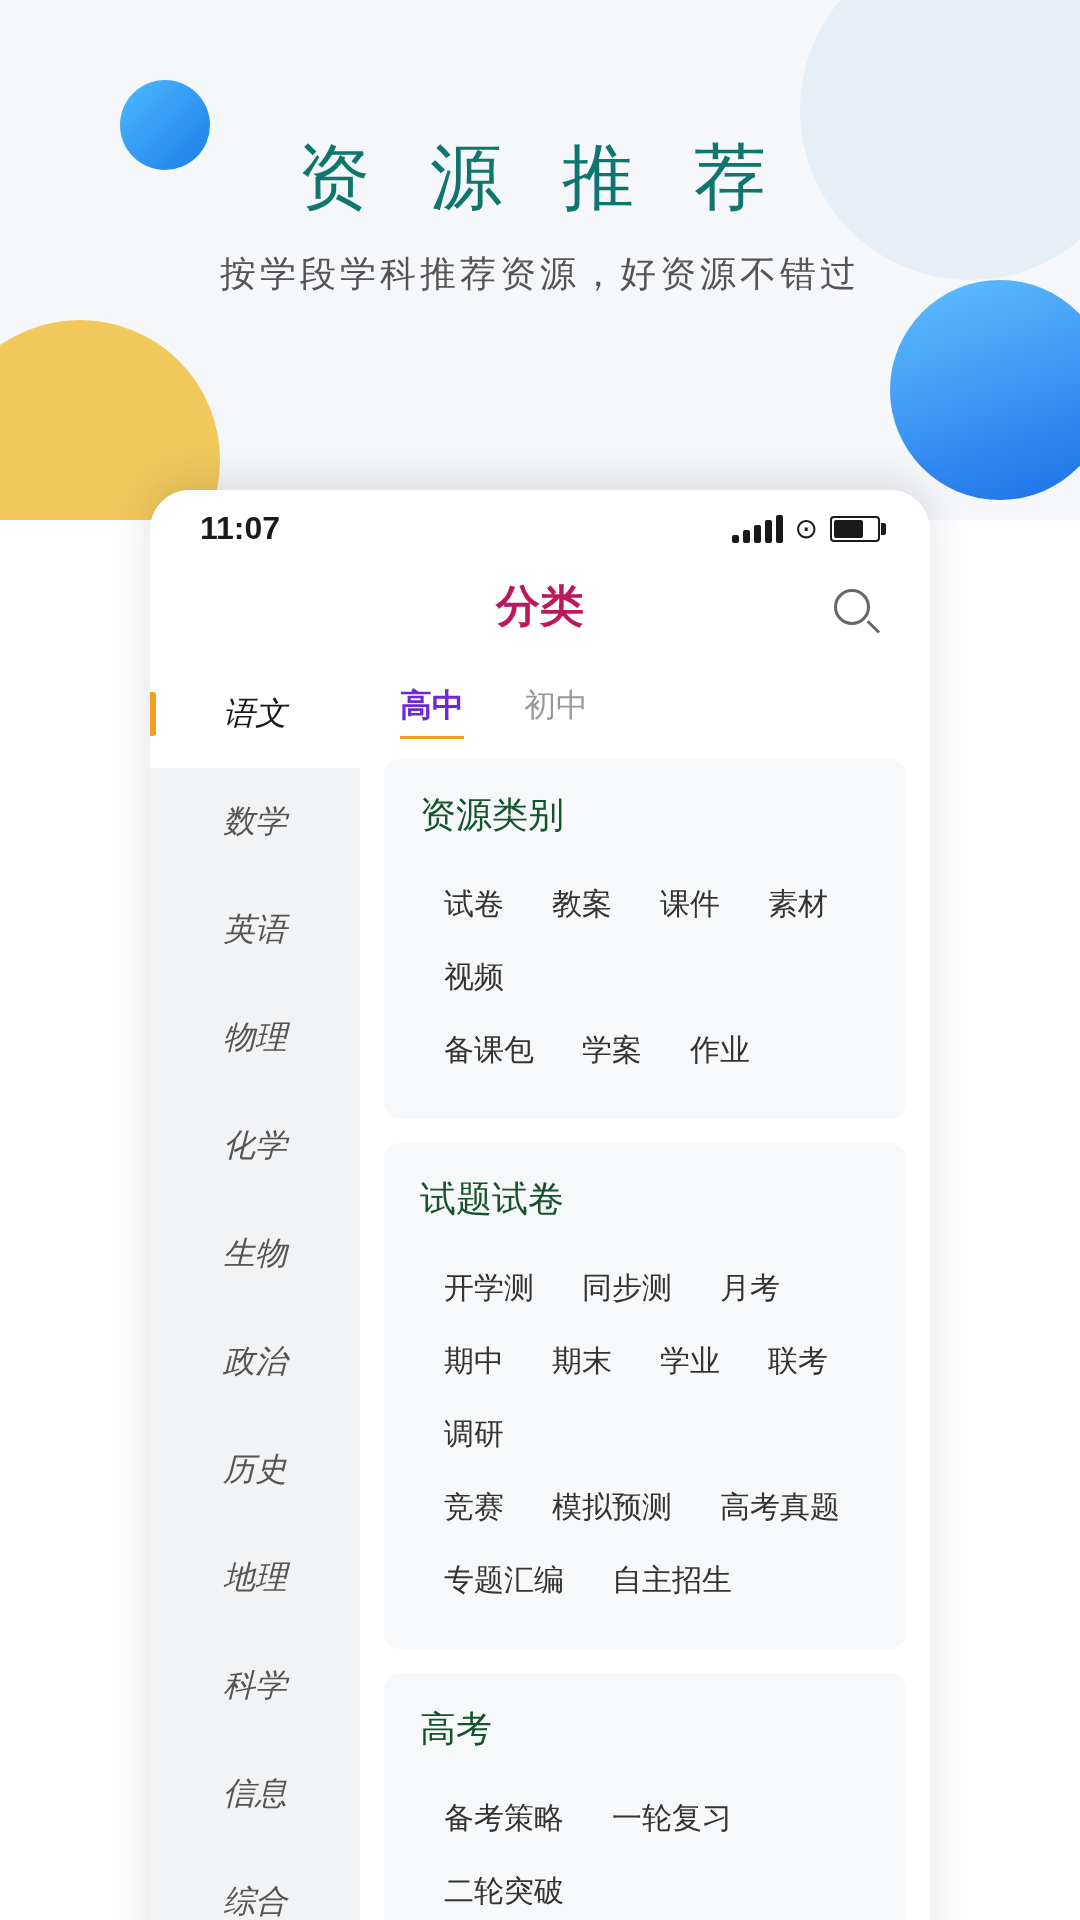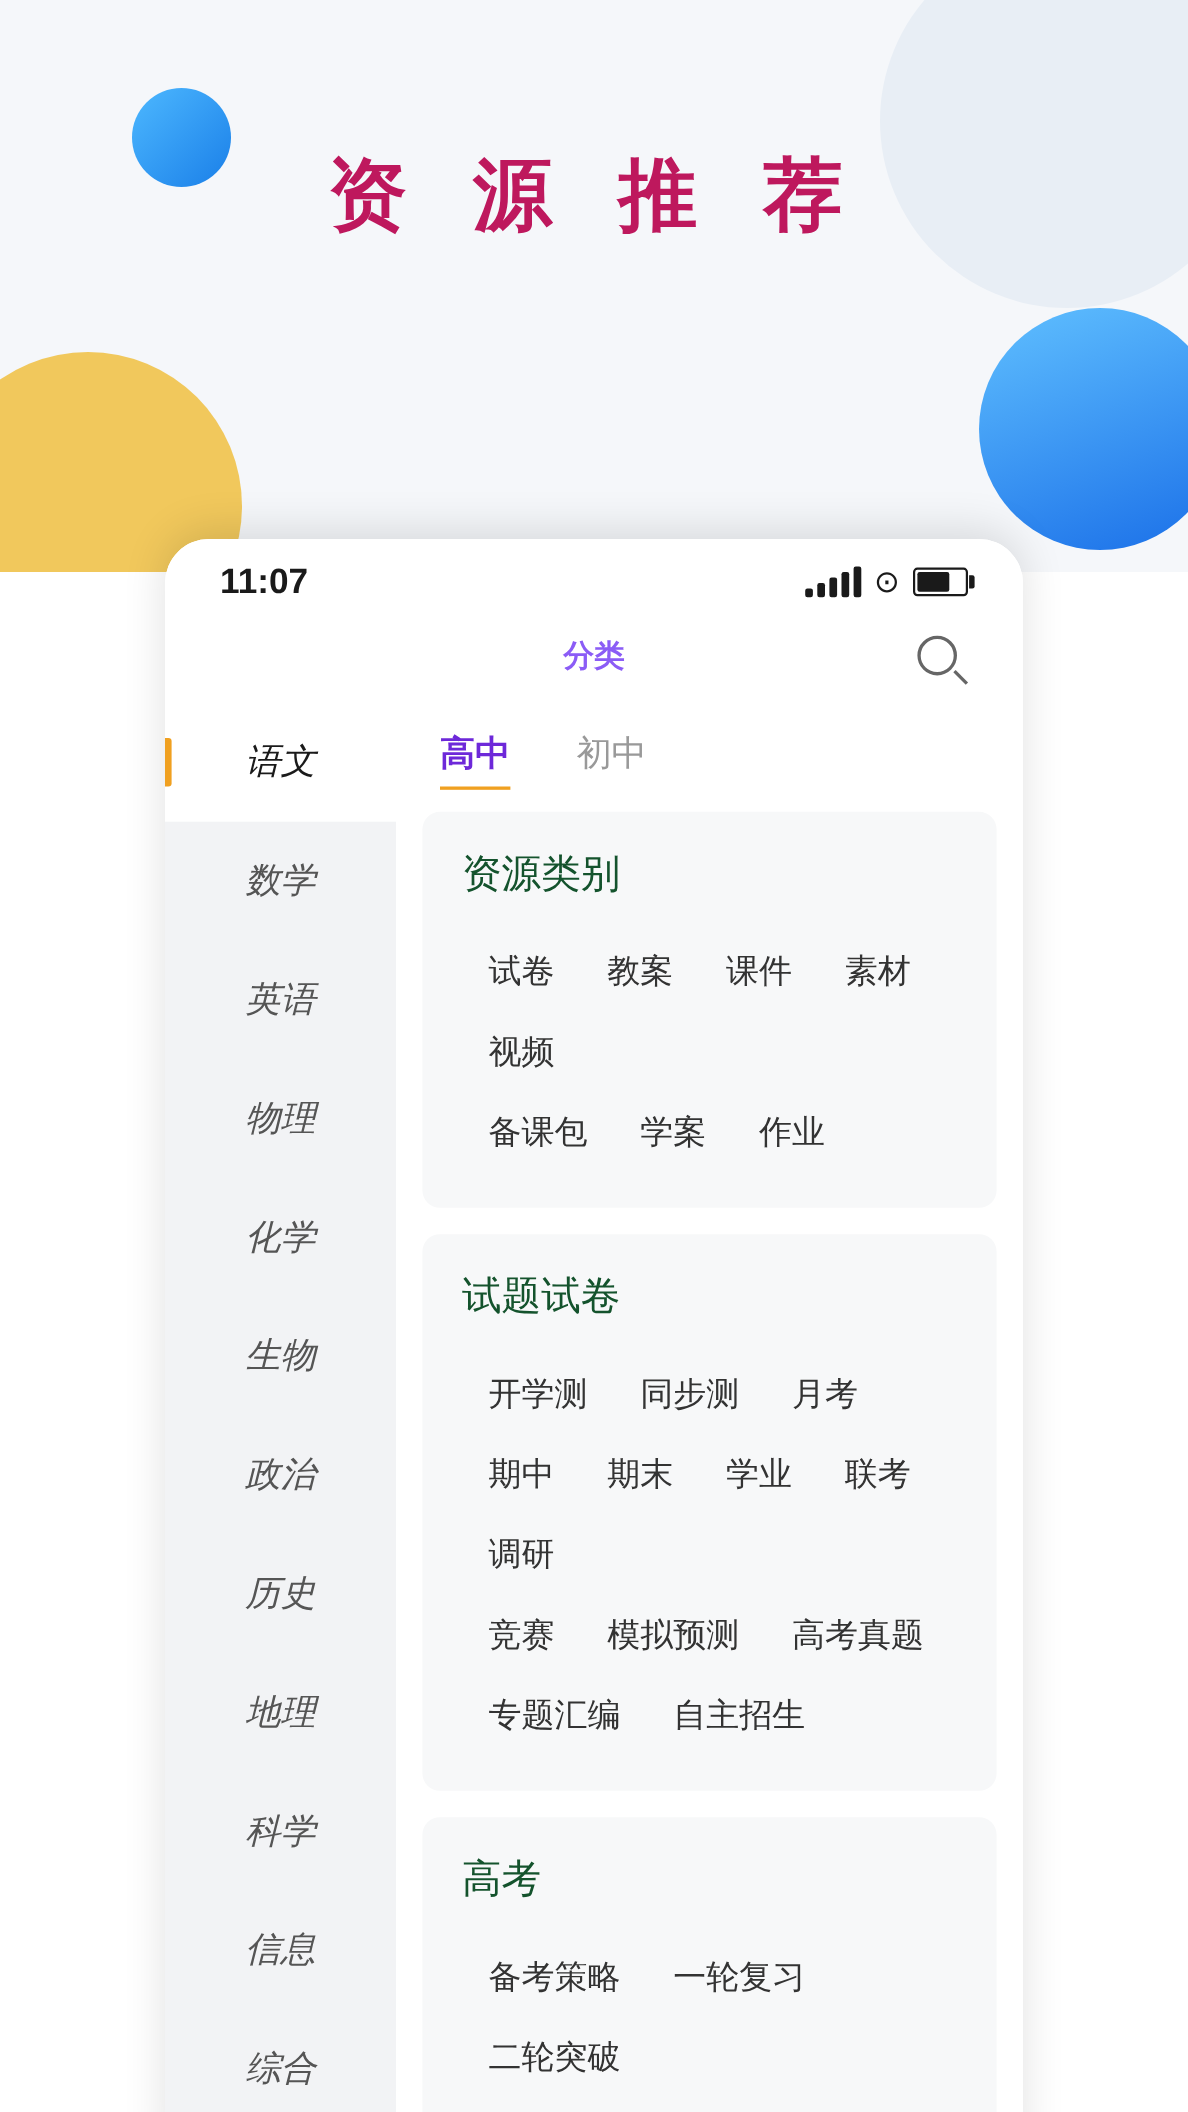--- a/index.html
+++ b/index.html
@@ -63,22 +63,22 @@
       background: linear-gradient(160deg, #60c0ff, #1a6fe8);
     }
 
     .hero-title {
       position: absolute;
       top: 130px;
       left: 4px;
       right: 0;
       text-align: center;
       font-size: 72px;
-      font-weight: 700;
-      color: #be185d;
+      font-weight: 400;
+      color: #0f766e;
       letter-spacing: 20px;
     }
 
     .hero-subtitle {
       position: absolute;
       top: 250px;
       left: 0;
       right: 0;
       text-align: center;
       font-size: 36px;
@@ -172,23 +172,23 @@
     .page-header {
       display: flex;
       align-items: center;
       justify-content: center;
       position: relative;
       padding: 20px 50px 24px;
       background: #ffffff;
     }
 
     .page-title {
-      font-size: 28px;
+      font-size: 44px;
       font-weight: 600;
-      color: #8b5cf6;
+      color: #be185d;
     }
 
     .search-btn {
       position: absolute;
       right: 50px;
       width: 56px;
       height: 56px;
       display: flex;
       align-items: center;
       justify-content: center;
@@ -320,20 +320,21 @@
   </style>
 </head>
 <body>
 
 <div class="hero">
   <div class="hero-bg-circle-top-right"></div>
   <div class="hero-bg-circle-bottom-left"></div>
   <div class="hero-blue-dot"></div>
   <div class="hero-blue-half-circle"></div>
   <div class="hero-title">资 源 推 荐</div>
+  <div class="hero-subtitle">按学段学科推荐资源，好资源不错过</div>
 </div>
 
 <div class="phone-frame">
 
   <div class="status-bar">
     <span class="status-time">11:07</span>
     <div class="status-icons">
       <div class="signal-bars">
         <div class="signal-bar" style="height:8px;"></div>
         <div class="signal-bar" style="height:13px;"></div>

